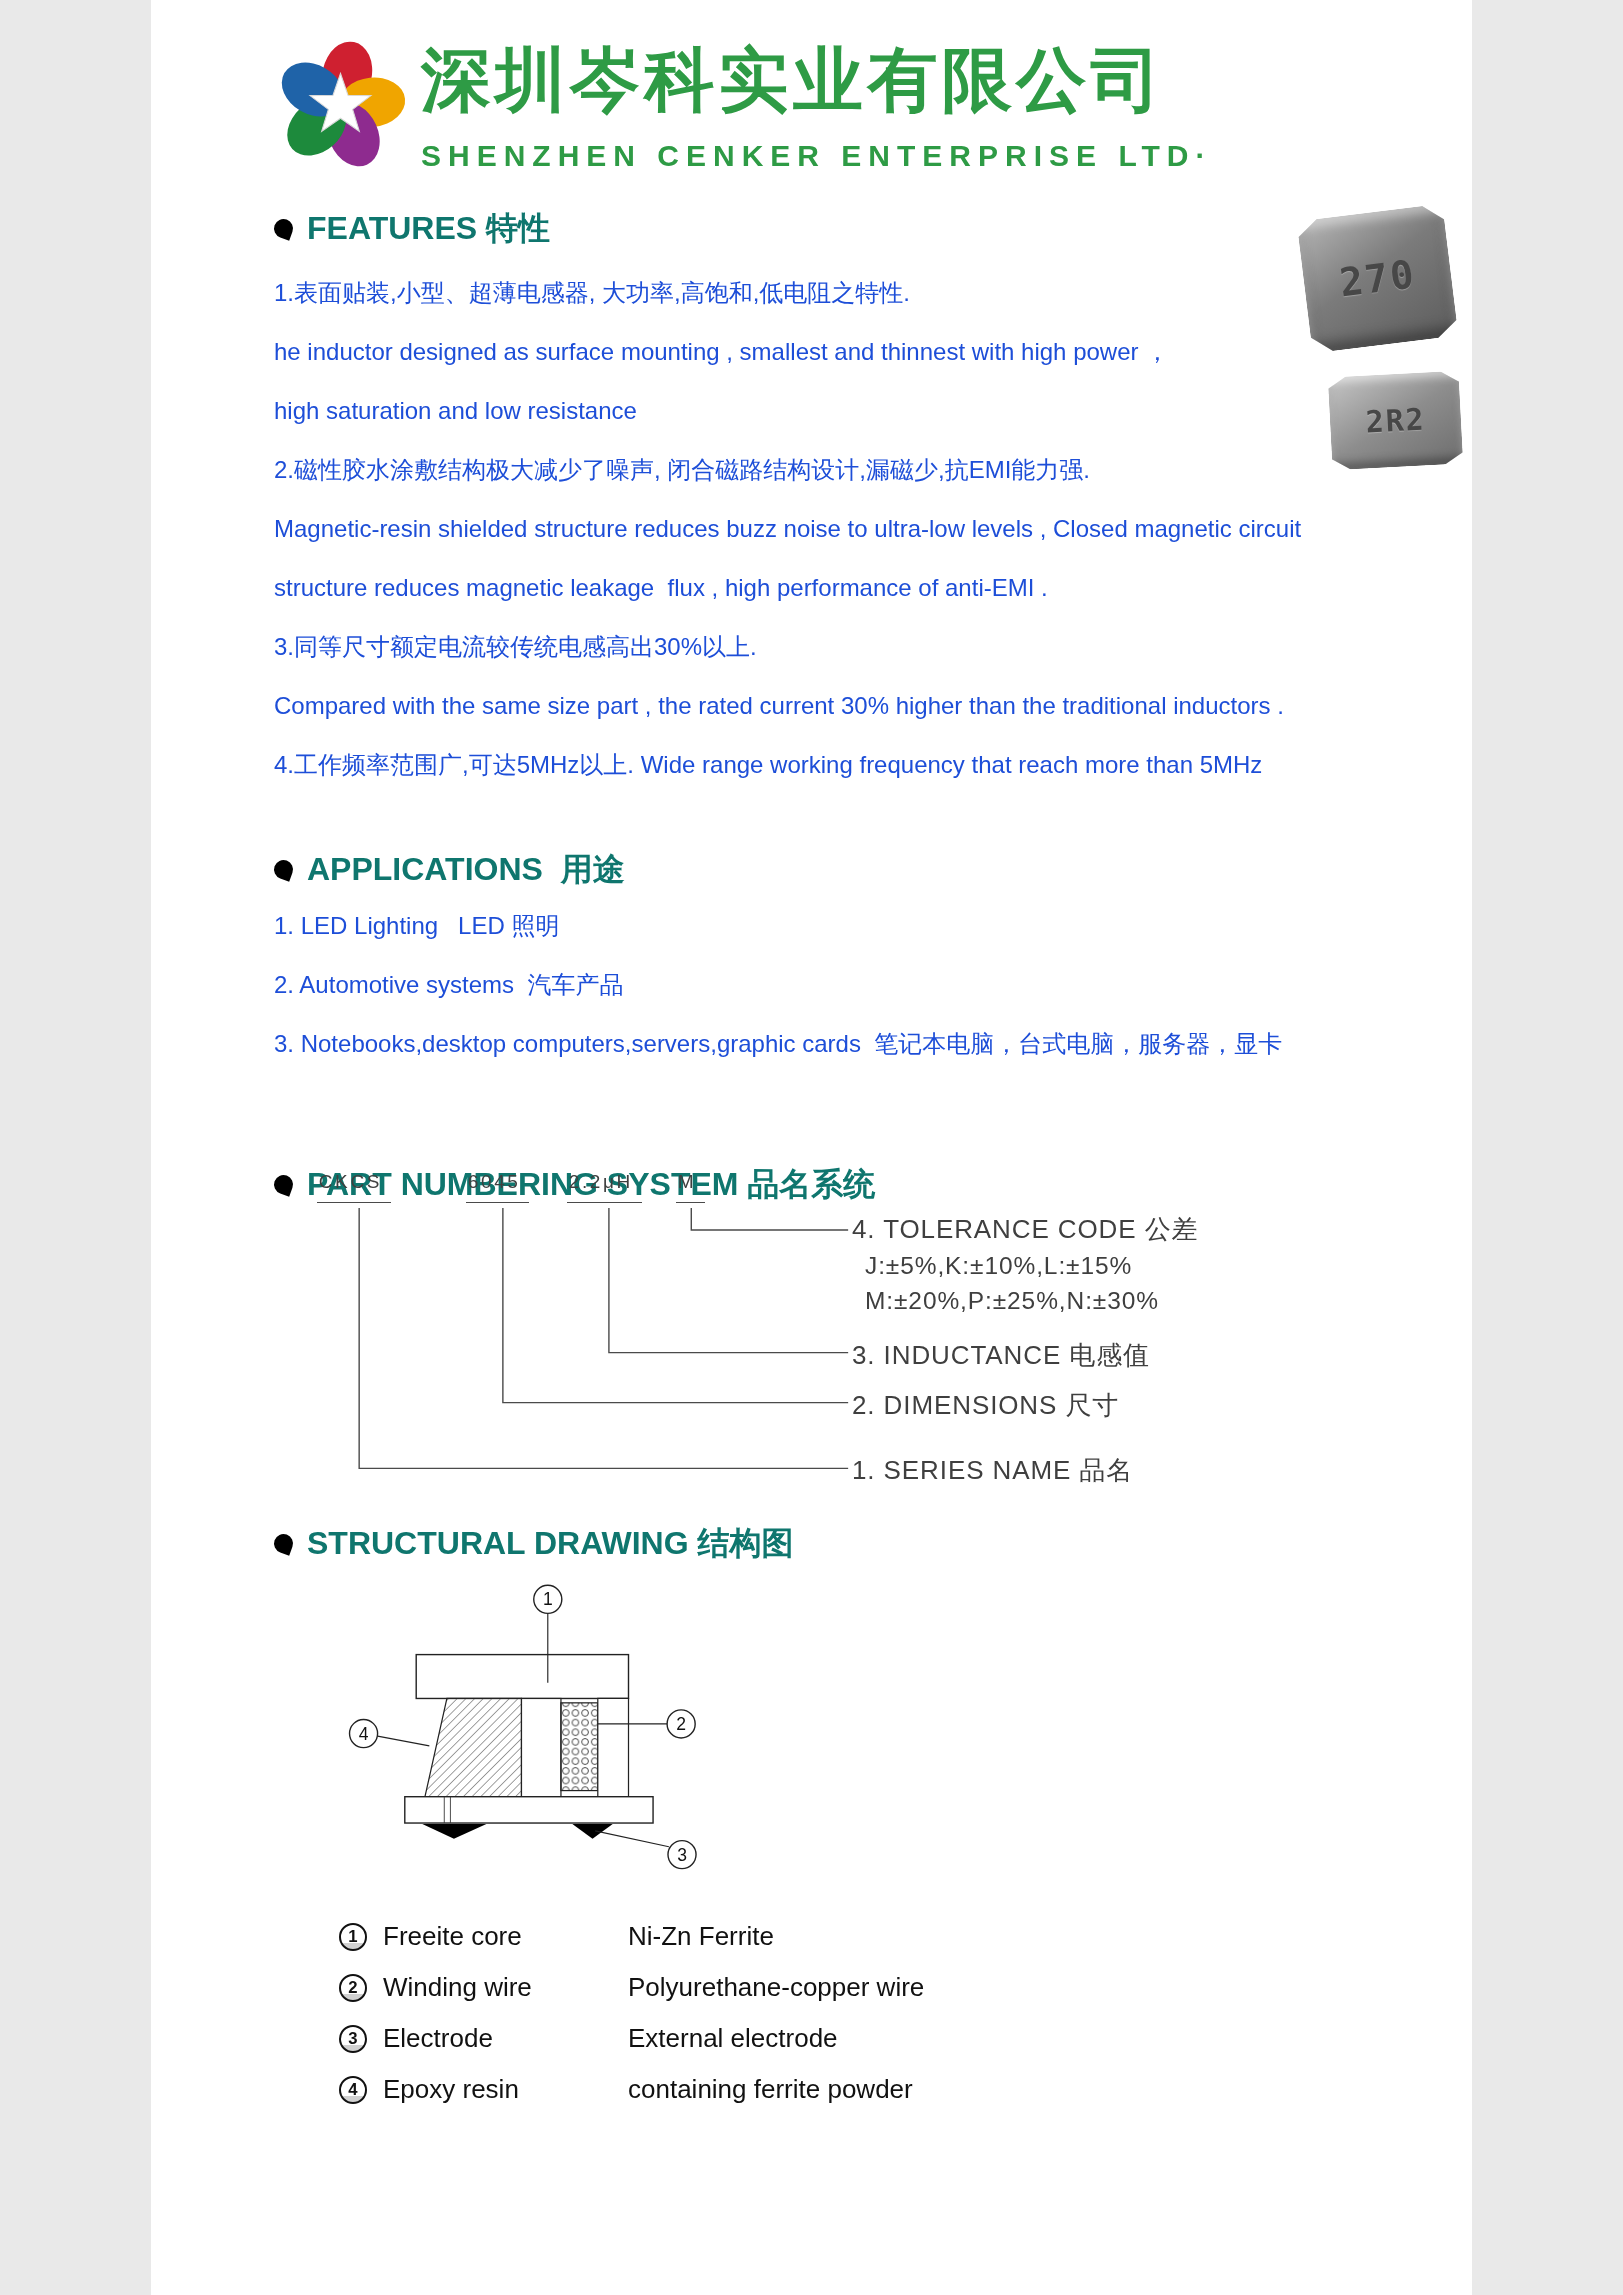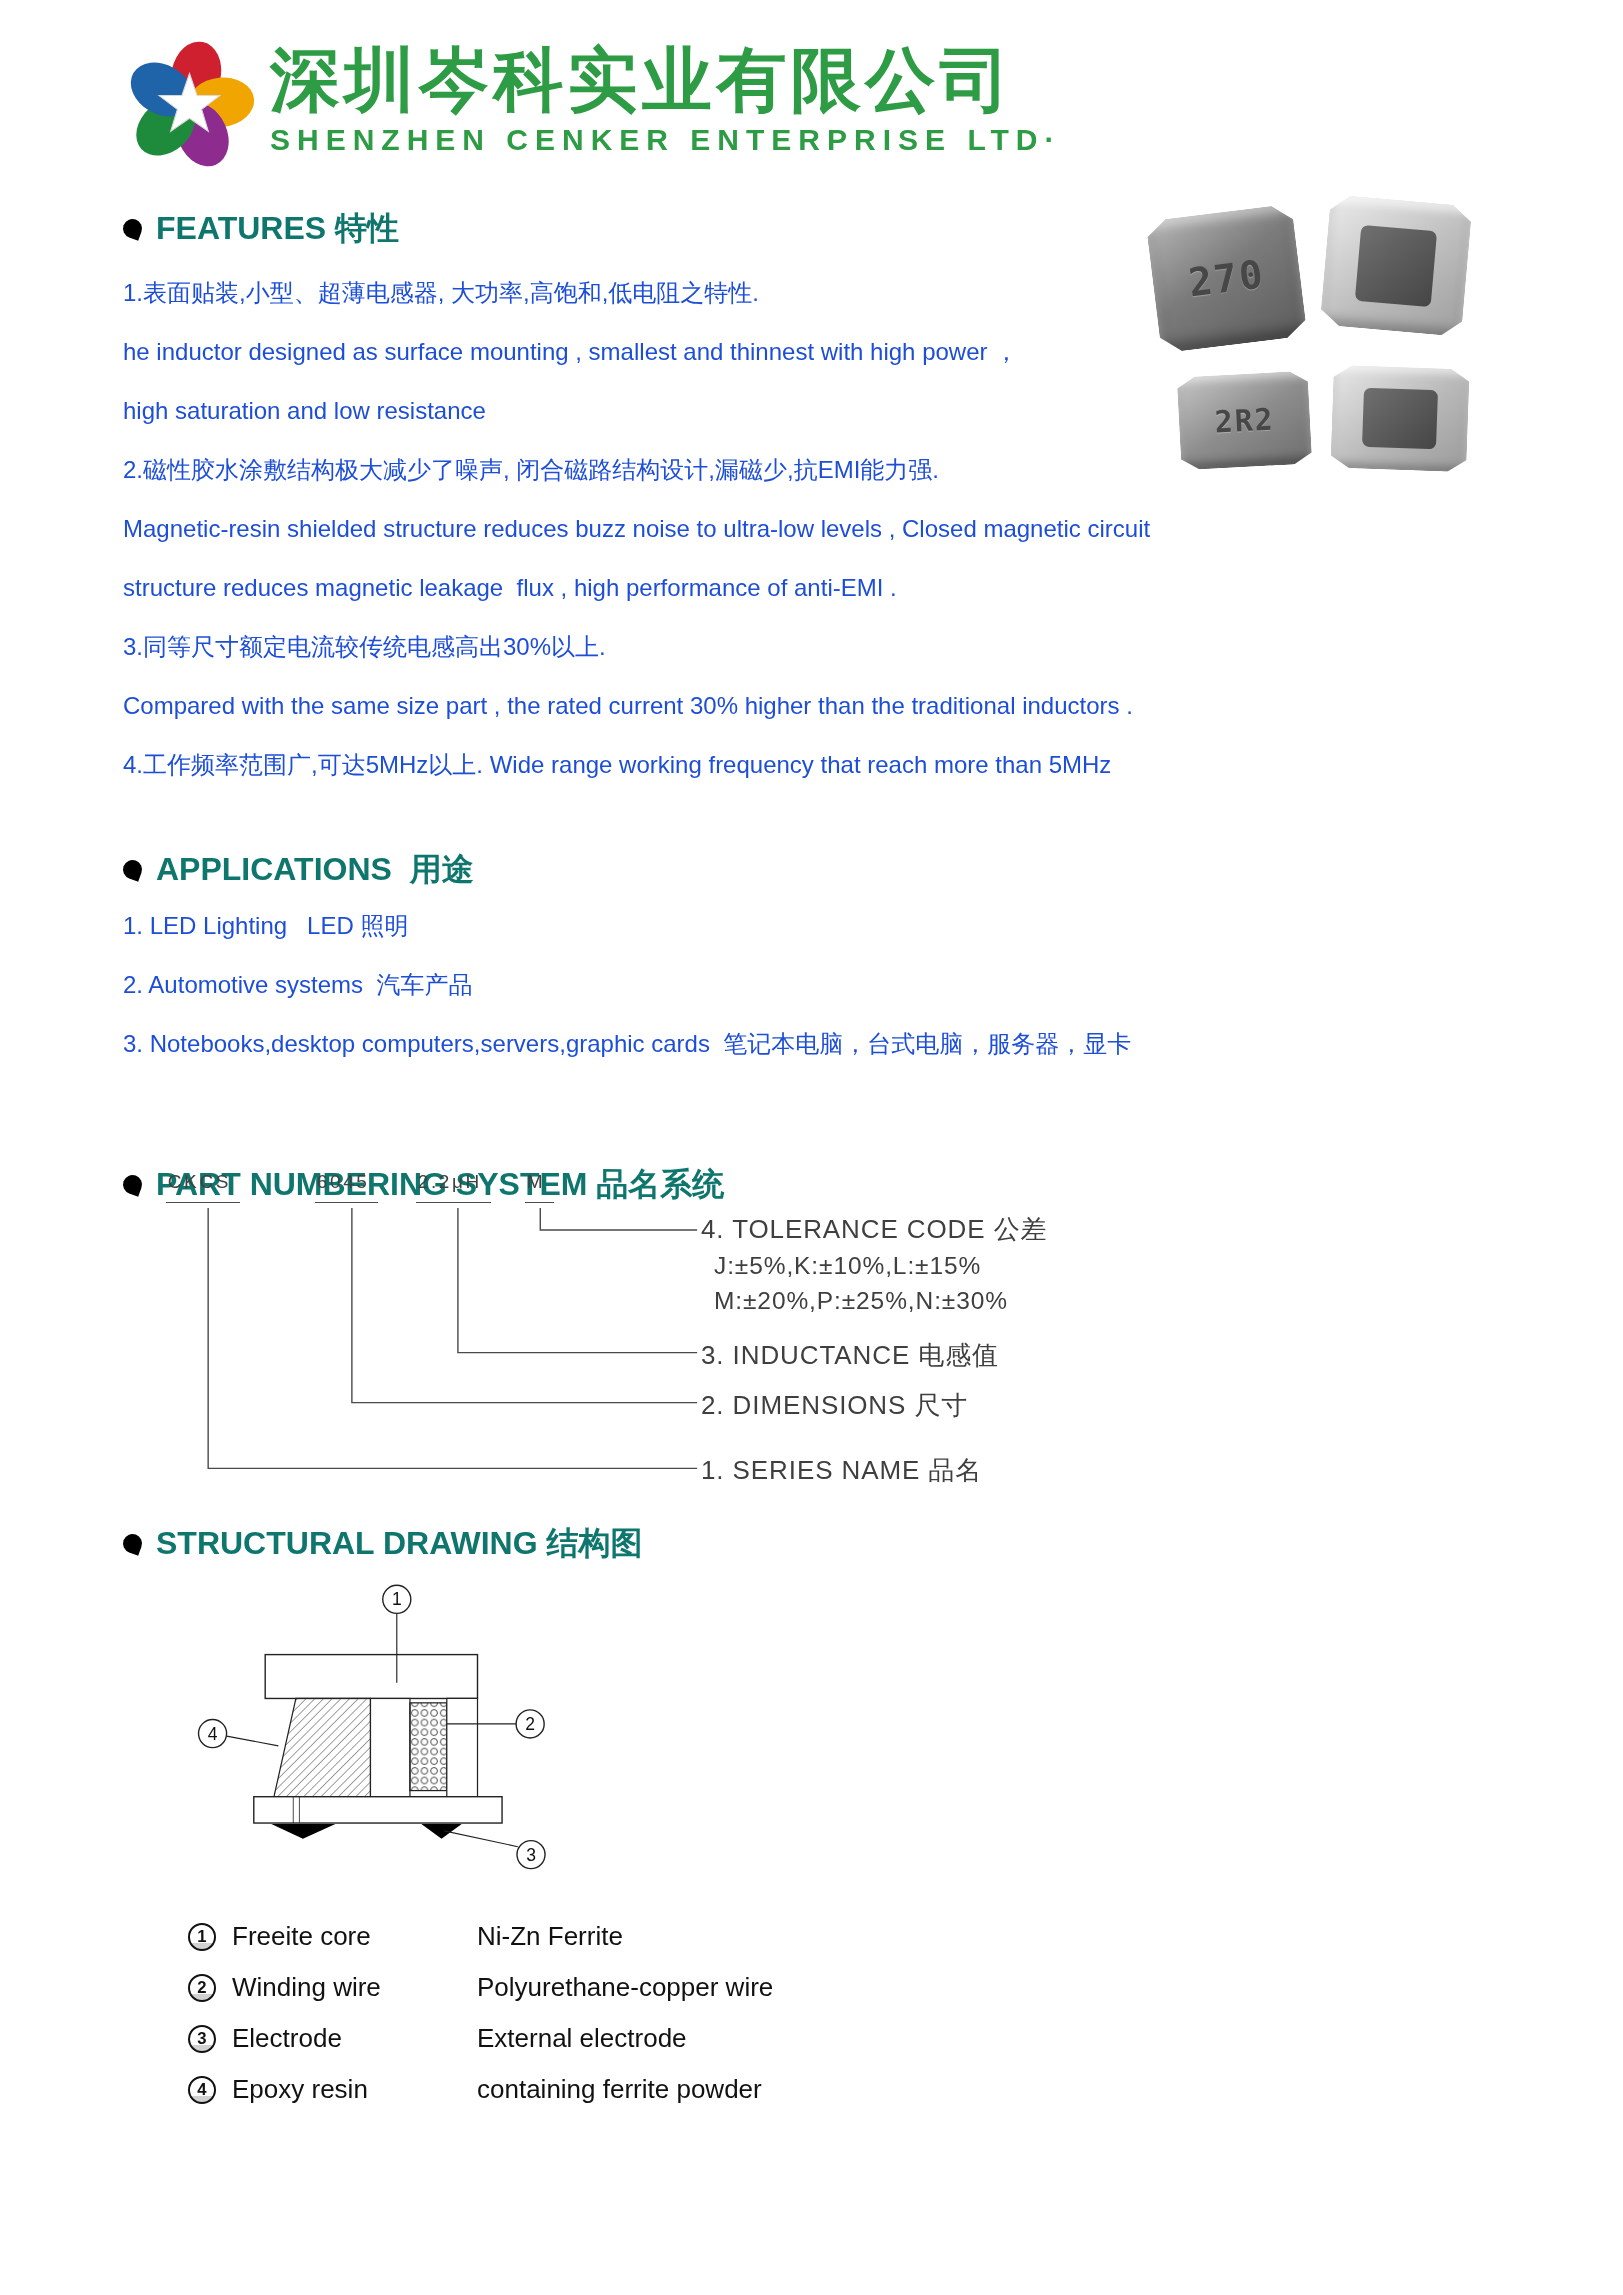--- a/index.html
+++ b/index.html
@@ -1,24 +1,24 @@
 <!DOCTYPE html>
 <html style="--green: #2e9b45;font-size:14px"><head>
 <meta charset="utf-8">
 <style>
   html,body{margin:0;padding:0;background:#e9e9e9;}
   .page{
-    position:relative;width:1623px;height:2295px;background:#fff;margin:0 auto;
+    position:relative;width:1321px;height:2295px;background:#fff;margin:0 auto;
     font-family:"Liberation Sans",sans-serif;color:#111;overflow:hidden;
   }
   
   .logo{position:absolute;left:121px;top:37px;width:137px;height:137px;}
   .company{position:absolute;left:270px;top:40px;}
   .company-cn{font-size:70px;font-weight:bold;color:var(--green,#2e9b45);letter-spacing:4.4px;white-space:pre;line-height:81px;}
-  .company-en{font-size:30px;font-weight:bold;color:var(--green,#2e9b45);letter-spacing:7px;white-space:pre;margin-top:2px;}
+  .company-en{font-size:30px;font-weight:bold;color:var(--green,#2e9b45);letter-spacing:7px;white-space:pre;margin-top:18px;}
   
   .heading{position:absolute;display:flex;align-items:center;gap:14px;font-size:32px;font-weight:bold;line-height:42px;white-space:pre;color:#0f766e;}
   .bullet{width:19px;height:19px;background:#000;border-radius:50% 50% 0 50%;transform:rotate(20deg);flex:0 0 auto;}
   
   .textblock{position:absolute;}
   .t-line{font-size:24px;line-height:59px;white-space:pre;color:#1d4ed8;}
   
   .photos{position:absolute;left:1153px;top:200px;width:342px;height:272px;}
   .comp{position:absolute;display:flex;align-items:center;justify-content:center;
         clip-path:polygon(14% 0,86% 0,100% 12%,100% 88%,86% 100%,14% 100%,0 88%,0 12%);}

